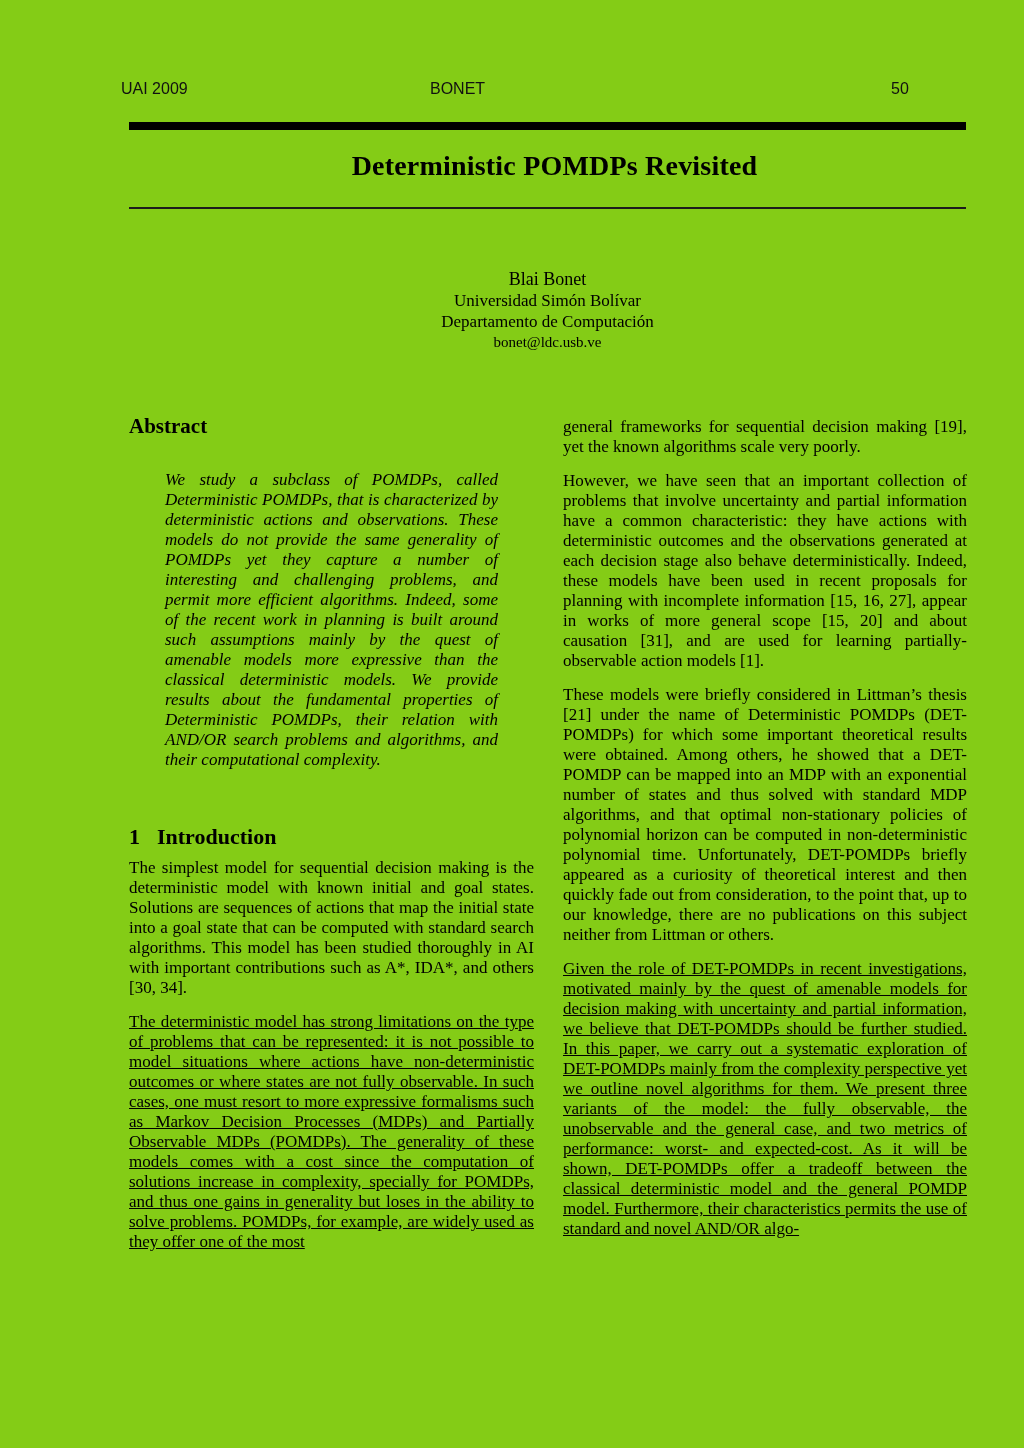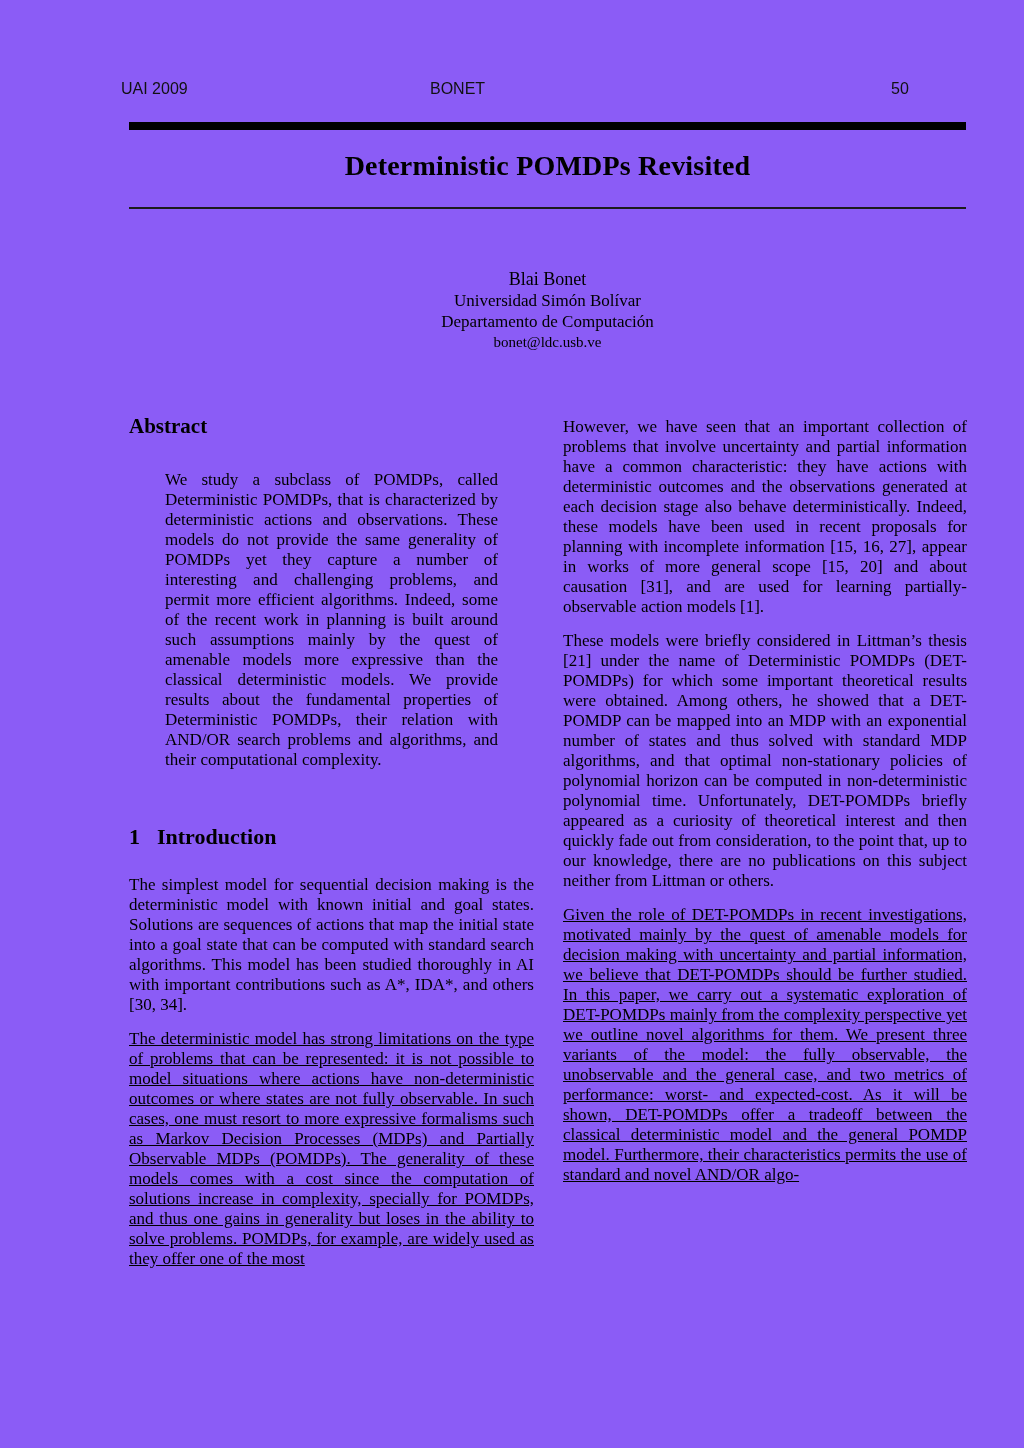--- a/index.html
+++ b/index.html
@@ -2,21 +2,21 @@
 <html><head>
 <meta charset="utf-8">
 <style>
   html, body { margin: 0; padding: 0; }
   body { background: #e8e8e8; }
   .page {
     position: relative;
     width: 1024px;
     height: 1448px;
     margin: 0 auto;
-    background: #8b5cf6;
+    background: #84cc16;
     color: #000000;
     font-family: "Liberation Serif", serif;
     overflow: hidden;
   }
   .hdr-item {
     position: absolute;
     top: 80px;
     font-family: "Liberation Sans", sans-serif;
     font-size: 16px;
     line-height: 18px;
@@ -33,21 +33,21 @@
     background: #000000;
   }
   .rule-thin {
     position: absolute;
     left: 129px; top: 207px;
     width: 837px; height: 2px;
     background: #1c1c1c;
   }
   .paper-title {
     position: absolute;
-    left: 129px; top: 150px;
+    left: 136px; top: 150px;
     width: 837px;
     text-align: center;
     font-size: 28px;
     font-weight: bold;
     line-height: 32px;
     letter-spacing: 0.2px;
   }
   .author-block {
     position: absolute;
     left: 129px; top: 268px;
@@ -73,27 +73,28 @@
   .abstract-heading {
     text-align: left;
     font-size: 21px;
     font-weight: bold;
     line-height: 24px;
     margin: 0 0 0 0;
   }
   .abstract-text {
     margin: 32px 36px 0 36px;
     text-align: justify;
+    font-style: italic;
   }
   .section-heading {
     font-size: 22px;
     font-weight: bold;
     line-height: 26px;
     margin-top: 54px;
-    margin-bottom: 25px;
+    margin-bottom: 8px;
     text-align: left;
   }
   .section-number { display: inline-block; margin-right: 17px; }
   .col p { margin: 0 0 14px 0; }
   .col p:last-child { margin-bottom: 0; text-decoration: underline; }
 </style>
 </head>
 <body>
 
 <div class="page">
@@ -121,18 +122,19 @@
 
     <div class="section-heading">
       <span class="section-number">1</span><span>Introduction</span>
     </div>
 
     <p>The simplest model for sequential decision making is the deterministic model with known initial and goal states. Solutions are sequences of actions that map the initial state into a goal state that can be computed with standard search algorithms. This model has been studied thoroughly in AI with important contributions such as A*, IDA*, and others [30, 34].</p>
     <p>The deterministic model has strong limitations on the type of problems that can be represented: it is not possible to model situations where actions have non-deterministic outcomes or where states are not fully observable. In such cases, one must resort to more expressive formalisms such as Markov Decision Processes (MDPs) and Partially Observable MDPs (POMDPs). The generality of these models comes with a cost since the computation of solutions increase in complexity, specially for POMDPs, and thus one gains in generality but loses in the ability to solve problems. POMDPs, for example, are widely used as they offer one of the most</p>
   </div>
 
   <div class="col col-right">
+    <p>general frameworks for sequential decision making [19], yet the known algorithms scale very poorly.</p>
     <p>However, we have seen that an important collection of problems that involve uncertainty and partial information have a common characteristic: they have actions with deterministic outcomes and the observations generated at each decision stage also behave deterministically. Indeed, these models have been used in recent proposals for planning with incomplete information [15, 16, 27], appear in works of more general scope [15, 20] and about causation [31], and are used for learning partially-observable action models [1].</p>
     <p>These models were briefly considered in Littman’s thesis [21] under the name of Deterministic POMDPs (DET-POMDPs) for which some important theoretical results were obtained. Among others, he showed that a DET-POMDP can be mapped into an MDP with an exponential number of states and thus solved with standard MDP algorithms, and that optimal non-stationary policies of polynomial horizon can be computed in non-deterministic polynomial time. Unfortunately, DET-POMDPs briefly appeared as a curiosity of theoretical interest and then quickly fade out from consideration, to the point that, up to our knowledge, there are no publications on this subject neither from Littman or others.</p>
     <p>Given the role of DET-POMDPs in recent investigations, motivated mainly by the quest of amenable models for decision making with uncertainty and partial information, we believe that DET-POMDPs should be further studied. In this paper, we carry out a systematic exploration of DET-POMDPs mainly from the complexity perspective yet we outline novel algorithms for them. We present three variants of the model: the fully observable, the unobservable and the general case, and two metrics of performance: worst- and expected-cost. As it will be shown, DET-POMDPs offer a tradeoff between the classical deterministic model and the general POMDP model. Furthermore, their characteristics permits the use of standard and novel AND/OR algo-</p>
   </div>
 
 </div>
 
 </body></html>

